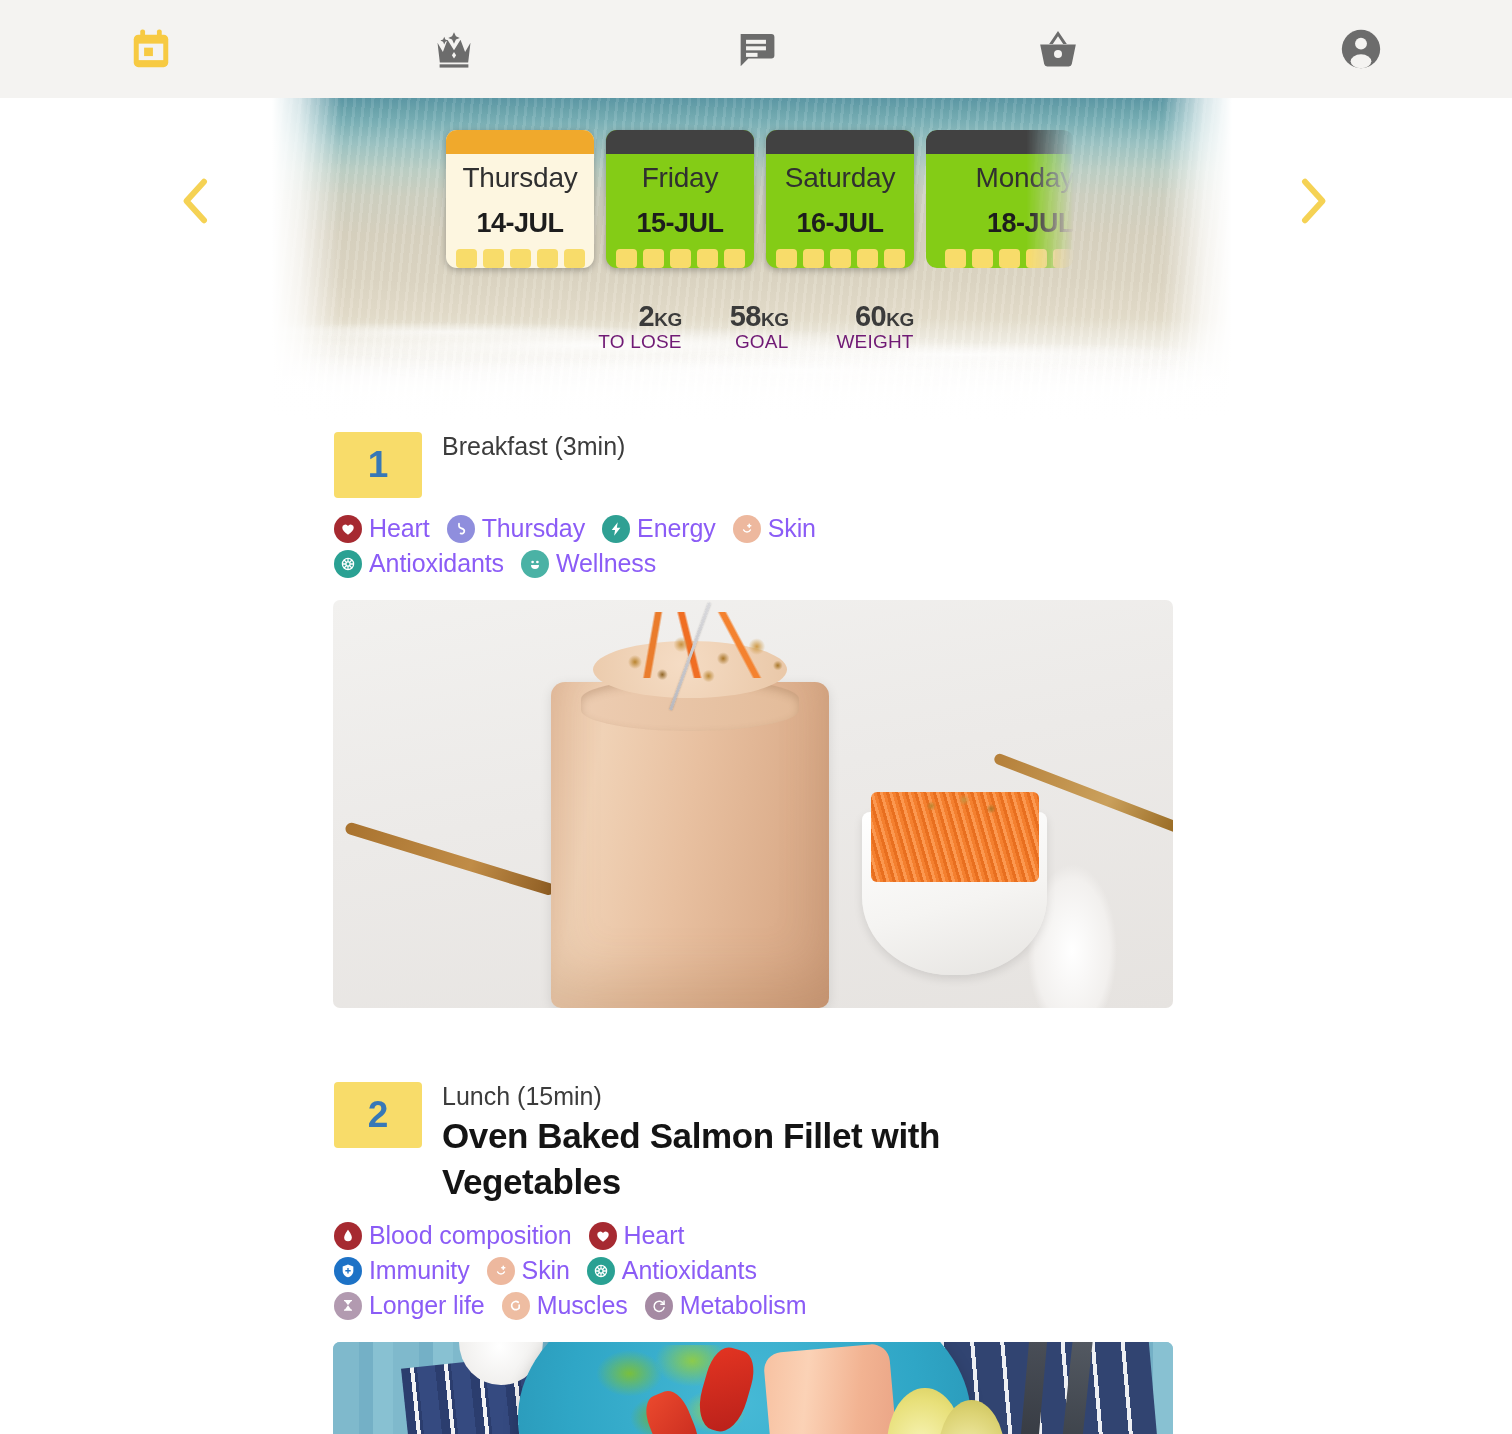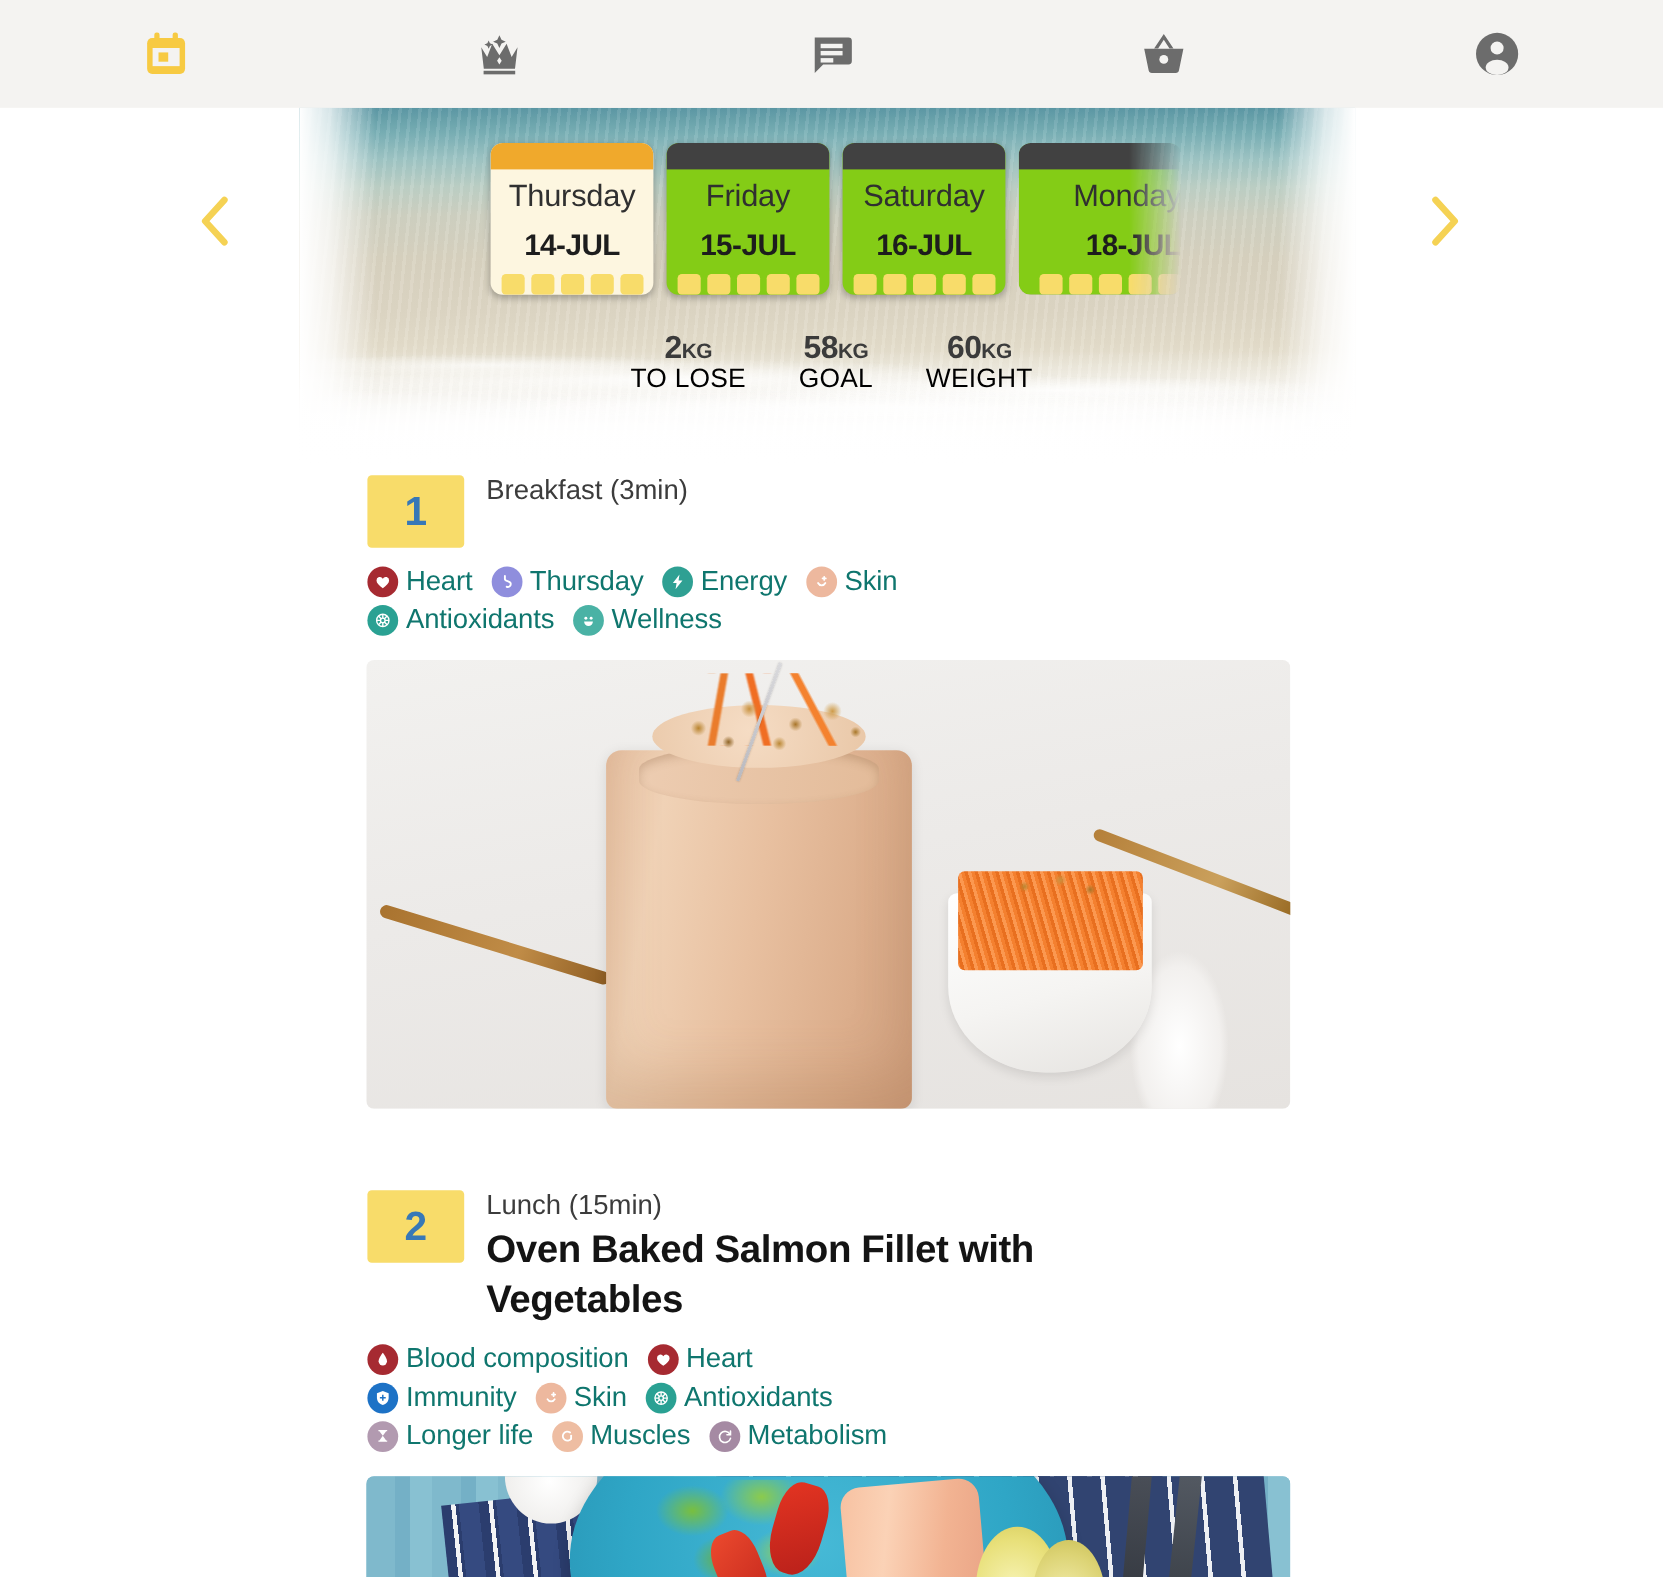--- a/index.html
+++ b/index.html
@@ -111,24 +111,24 @@
     display:flex; align-items:center; justify-content:center; cursor:pointer;
   }
   .arrow.left { left:162px; }
   .arrow.right { left:1277px; }
 
   
   .stats {
     position:absolute; top:300px; left:0; width:1512px;
     display:flex; justify-content:center; gap:48px;
   }
-  .stat { text-align:center; }
+  .stat { text-align:right; }
   .stat .v { font-size:29px; font-weight:bold; color:#3b3b3b; letter-spacing:-.5px; }
   .stat .v .u { font-size:19px; font-weight:bold; }
-  .stat .lbl { font-size:24px; color:#000000; letter-spacing:.2px; margin-top:-2px;}
+  .stat .lbl { font-size:19px; color:#701a75; letter-spacing:.2px; margin-top:-2px;}
 
   
   .meals { position:absolute; top:418px; left:0; width:1512px; }
   .meal { padding:0 0 0 0; }
 
   .meal-head { display:flex; align-items:flex-start; padding-left:334px; padding-top:14px; }
   .badge {
     width:88px; height:66px; background:#f8dc6a; border-radius:4px;
     display:flex; align-items:center; justify-content:center; flex:0 0 auto;
     font-size:37px; font-weight:bold; color:#3778b7;
@@ -140,21 +140,21 @@
   .tags {
     display:flex; flex-wrap:wrap; padding-left:334px; padding-right:330px;
     margin-top:16px; row-gap:6px; column-gap:0px; max-width:1180px;
   }
   .tag { display:flex; align-items:center; margin-right:17px; }
   .tag .ic {
     width:28px; height:28px; border-radius:50%;
     display:flex; align-items:center; justify-content:center; flex:0 0 auto;
   }
   .tag .ic svg { display:block; }
-  .tag .tx { font-size:25px; color:#0f766e; margin-left:7px; letter-spacing:-.1px;}
+  .tag .tx { font-size:25px; color:#8b5cf6; margin-left:7px; letter-spacing:-.1px;}
 
   .photo {
     margin:22px 0 0 333px; width:840px; height:408px;
     border-radius:7px; overflow:hidden; position:relative;
   }
   .photo.short { height:144px; }
 
   
   .ph-smoothie {
     position:absolute; inset:0;

